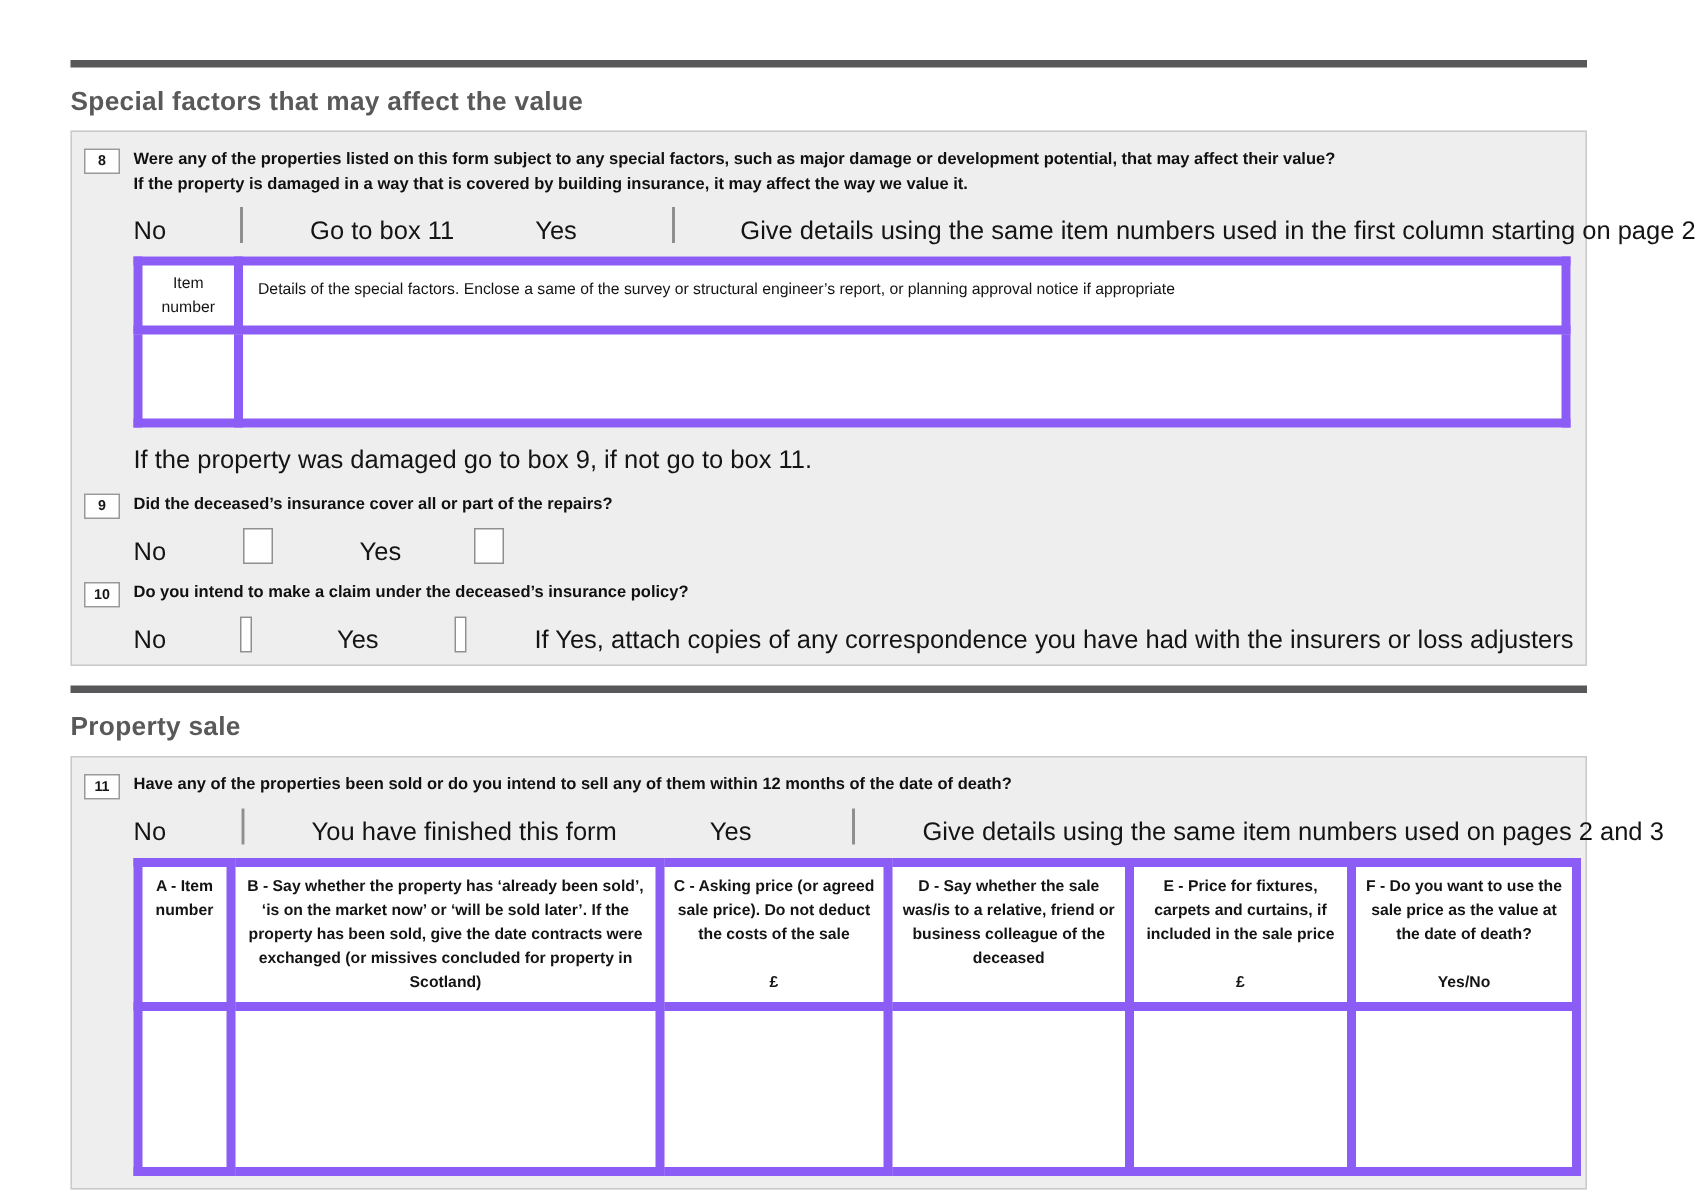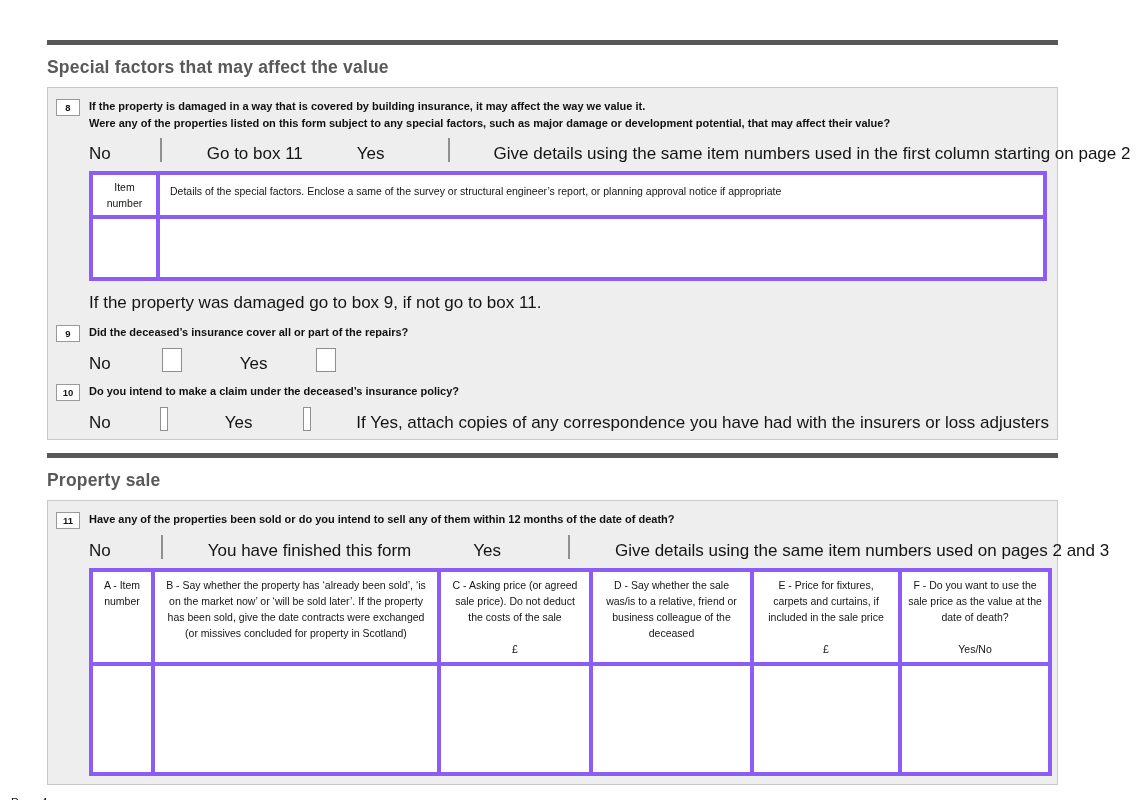--- a/index.html
+++ b/index.html
@@ -45,56 +45,56 @@
     display: inline-block;
   }
   .cb-row span.lbl, .cb-row span.hint { padding-bottom: 1px; white-space: nowrap; }  .ml9  { margin-left: 9px; }
   .ml10 { margin-left: 10px; } .ml14 { margin-left: 14px; }
   .ml15 { margin-left: 15px; } .ml16 { margin-left: 16px; }
   .ml19 { margin-left: 19px; } .ml22 { margin-left: 22px; }
   .ml23 { margin-left: 23px; } .ml27 { margin-left: 27px; }
   .ml28 { margin-left: 28px; } .ml32 { margin-left: 32px; }
 
   table { border-collapse: collapse; background: #ffffff; }
-  td { border: 4px solid #8b5cf6; font-size: 10.5px; line-height: 16px; margin-top: 11px; }
+  td { border: 6px solid #8b5cf6; font-size: 10.5px; line-height: 16px; margin-top: 11px; }
 
   .sf-table { margin-top: 9px; width: 958px; }
   .sf-table .c-itemnum { width: 67px; text-align: center; vertical-align: middle; padding: 4px 6px; }
   .sf-table .c-details { text-align: left; vertical-align: top; padding: 8px 10px; }
   .sf-table tr.hdr td { height: 43px; }
   .sf-table tr.body td { height: 62px; }
 
   .note { font-size: 17px; margin-top: 12px; }
   .q-mt { margin-top: 11px; }
 
   .ps-table { margin-top: 9px; width: 959px; table-layout: fixed; }
   .ps-table td { text-align: center; vertical-align: top; padding: 5px 6px; }
-  .ps-table tr.hdr td { height: 90px; }
+  .ps-table tr.hdr td { height: 90px; font-weight: bold; }
   .ps-table tr.body td { height: 110px; }
   .hwrap { display: flex; flex-direction: column; justify-content: space-between; height: 80px; }
   .hdr-sub { text-align: center; }
 
   .footer { font-size: 11.5px; margin-top: 11px; transform: translateX(-36px); }
 </style>
 </head>
 <body>
 
 <div class="content">
 
   <div class="bar"></div>
 
   <h1 class="section-heading">Special factors that may affect the value</h1>
 
   <div class="panel">
 
     <div class="q-row">
       <div class="q-num">8</div>
       <div class="q-text">
+        <div>Were any of the properties listed on this form subject to any special factors, such as major damage or development potential, that may affect their value?</div>
         <div>If the property is damaged in a way that is covered by building insurance, it may affect the way we value it.</div>
-        <div>Were any of the properties listed on this form subject to any special factors, such as major damage or development potential, that may affect their value?</div>
       </div>
     </div>
 
     <div class="cb-row indent">
       <span class="lbl">No</span>
       <span class="cb ml14"></span>
       <span class="hint ml10">Go to box 11</span>
       <span class="lbl ml19">Yes</span>
       <span class="cb ml28"></span>
       <span class="hint ml9">Give details using the same item numbers used in the first column starting on page 2</span>

